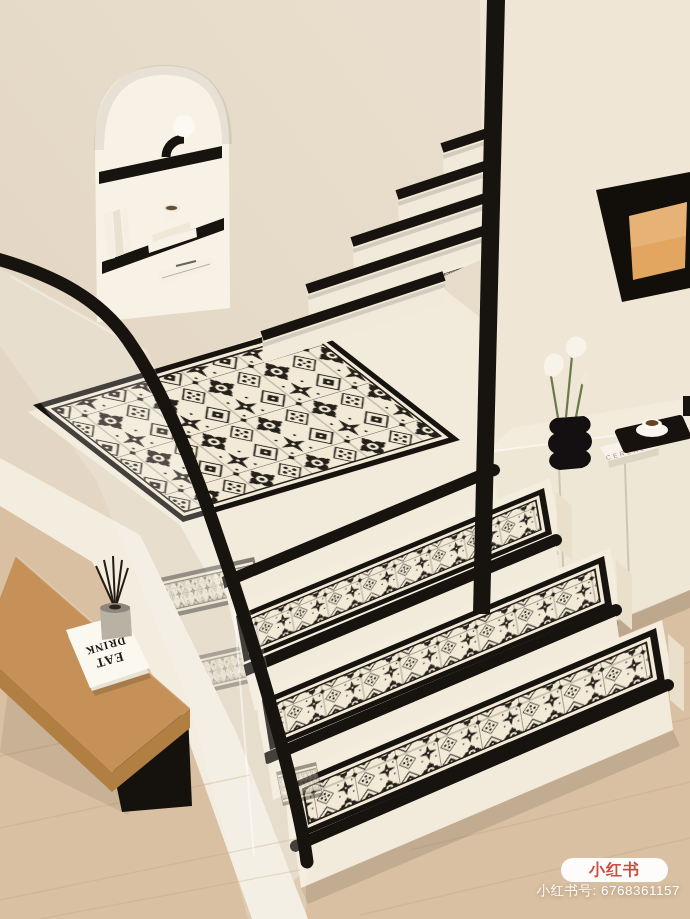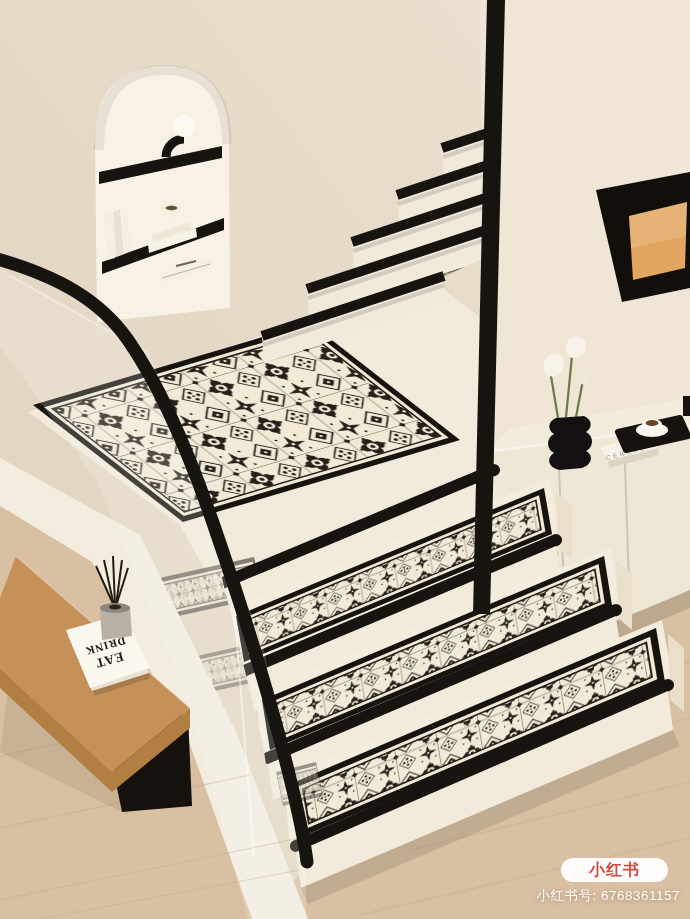--- a/index.html
+++ b/index.html
@@ -3,21 +3,21 @@
 <meta charset="utf-8">
 <style>
   html,body{margin:0;padding:0;background:#222;}
   #stage{position:relative;width:690px;height:919px;overflow:hidden;
          font-family:"Liberation Sans",sans-serif;background:#e7dccb;}
   #stage svg{position:absolute;left:0;top:0;display:block;}
   .wm{position:absolute;right:10px;top:858px;text-align:right;pointer-events:none;}
   .wm-badge{display:inline-block;margin-right:12px;background:rgba(255,255,255,.95);
      color:#cf4a41;font-size:16px;font-weight:bold;line-height:1;
      padding:4px 28px;border-radius:999px;letter-spacing:1px;}
-  .wm-id{margin-top:5px;color:rgba(255,255,255,.95);font-size:13.5px;
+  .wm-id{color:rgba(255,255,255,.95);font-size:13.5px;
      text-shadow:0 1px 4px rgba(90,60,30,.45);letter-spacing:.5px;}
   .serif{font-family:"Liberation Serif",serif;}
 </style>
 </head>
 <body>
 
 <div id="stage">
 <svg width="690" height="919" viewBox="0 0 690 919">
   <defs>
     <g id="mA">

